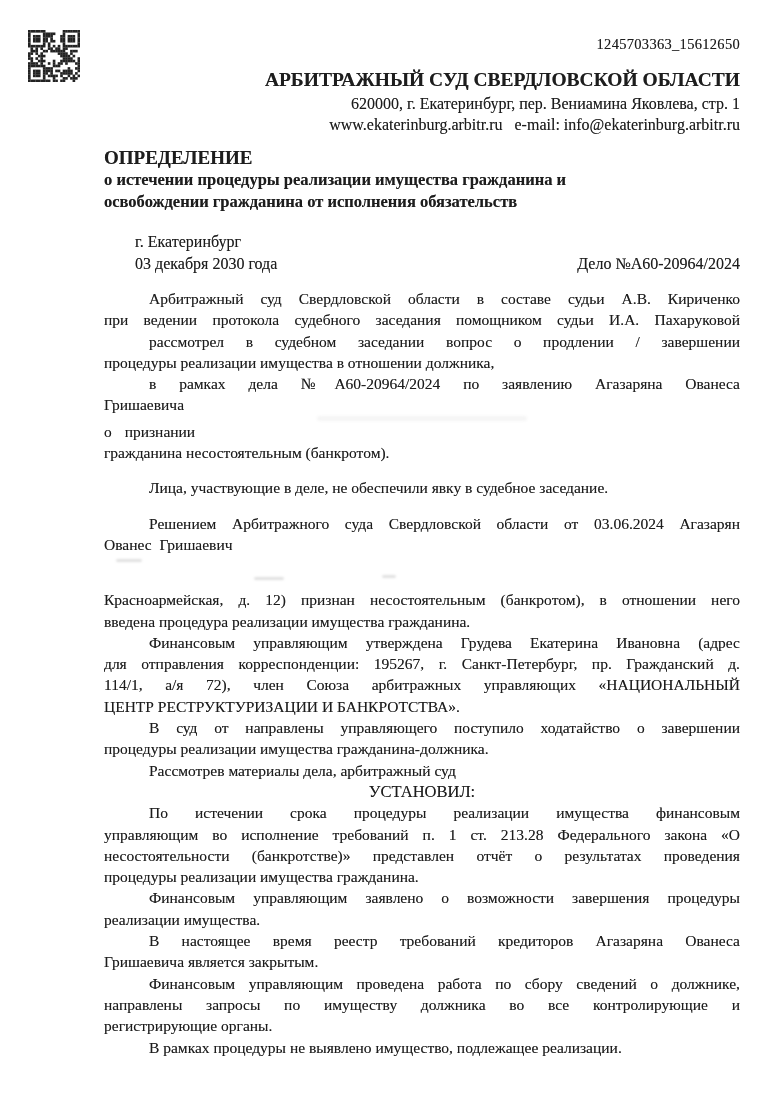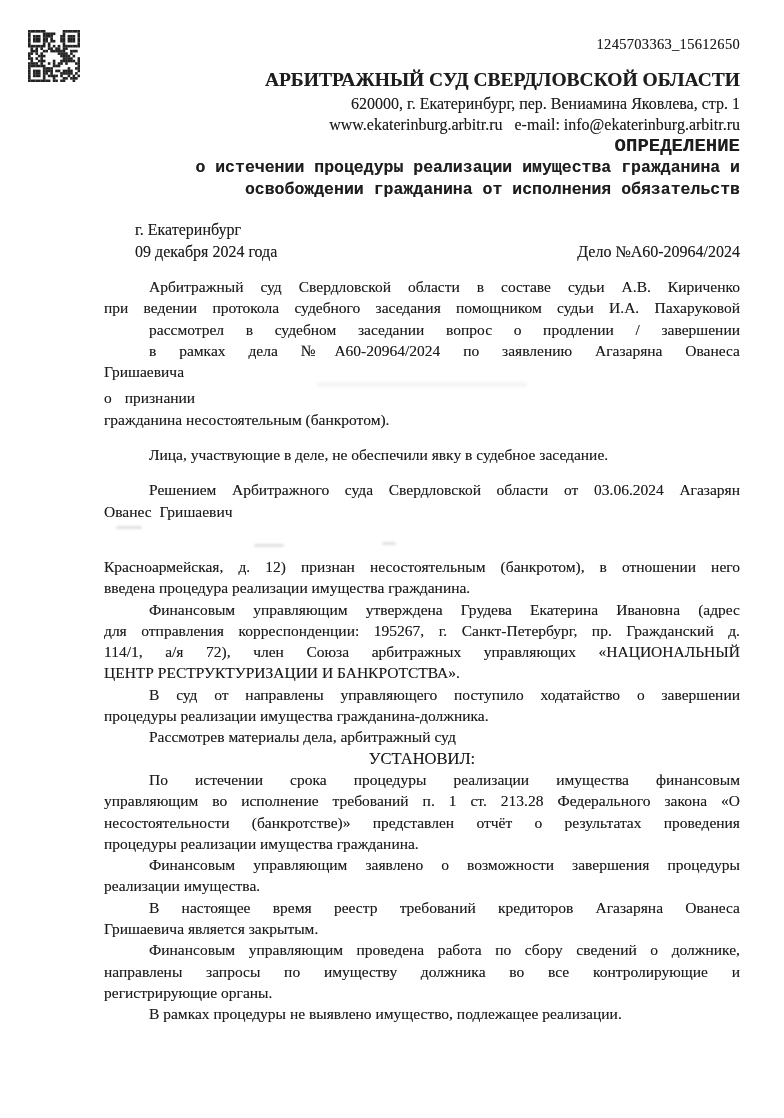--- a/index.html
+++ b/index.html
@@ -8,21 +8,21 @@
     font-family:"Liberation Serif","DejaVu Serif",serif;color:#1d1d1d;
     overflow:hidden;text-shadow:0 0 .4px rgba(0,0,0,.45);
   }
   .qr{position:absolute;left:28px;top:30px;width:52px;height:52px;}
   .doc-id{position:absolute;top:36px;right:44px;font-size:14.5px;letter-spacing:.3px;}
   .content{position:absolute;left:104px;top:0;width:636px;}
   .header{margin-top:68px;text-align:right;}
   .court-name{font-weight:700;font-size:19.5px;line-height:23px;}
   .court-address{font-size:16px;line-height:21px;margin-top:2px;}
   .court-contacts{font-size:16px;line-height:21px;}
-  .title-block{text-align:right;margin-top:0;font-family:Liberation Mono, monospace;}
+  .title-block{text-align:left;margin-top:12px;}
   .title-main{font-weight:700;font-size:19px;line-height:22px;}
   .title-sub{font-weight:700;font-size:16.5px;line-height:22px;}
   .meta{margin-top:18px;font-size:16px;line-height:22px;}
   .meta-place{padding-left:31px;}
   .meta-row{display:flex;justify-content:space-between;}
   .meta-date{padding-left:31px;}
   .body-lines{margin-top:13px;font-size:15.5px;line-height:21.3px;}
   .line{min-height:21.3px;}
   .line.ind{text-indent:45px;}
   .line.str{text-align:justify;text-align-last:justify;}
@@ -295,29 +295,30 @@
 
     <div class="title-block">
       <div class="title-main">ОПРЕДЕЛЕНИЕ</div>
       <div class="title-sub">о истечении процедуры реализации имущества гражданина и</div>
       <div class="title-sub">освобождении гражданина от исполнения обязательств</div>
     </div>
 
     <div class="meta">
       <div class="meta-place">г. Екатеринбург</div>
       <div class="meta-row">
-        <span class="meta-date">09 декабря 2024 года</span>
+        <span class="meta-date">03 декабря 2030 года</span>
         <span>Дело №А60-20964/2024</span>
       </div>
     </div>
 
     <div class="body-lines">
         <div class="line ind str">Арбитражный суд Свердловской области в составе судьи А.В. Кириченко</div>
         <div class="line str">при ведении протокола судебного заседания помощником судьи И.А. Пахаруковой</div>
         <div class="line ind str">рассмотрел в судебном заседании вопрос о продлении / завершении</div>
+        <div class="line">процедуры реализации имущества в отношении должника,</div>
         <div class="line ind str">в рамках дела №А60-20964/2024 по заявлению Агазаряна Ованеса</div>
         <div class="line split">
           <span>Гришаевича</span>
           <i class="mid-smudge"></i>
           <span class="split-right">о признании</span>
         </div>
         <div class="line">гражданина несостоятельным (банкротом).</div>
         <div class="vgap"></div>
         <div class="line ind">Лица, участвующие в деле, не обеспечили явку в судебное заседание.</div>
         <div class="vgap"></div>

